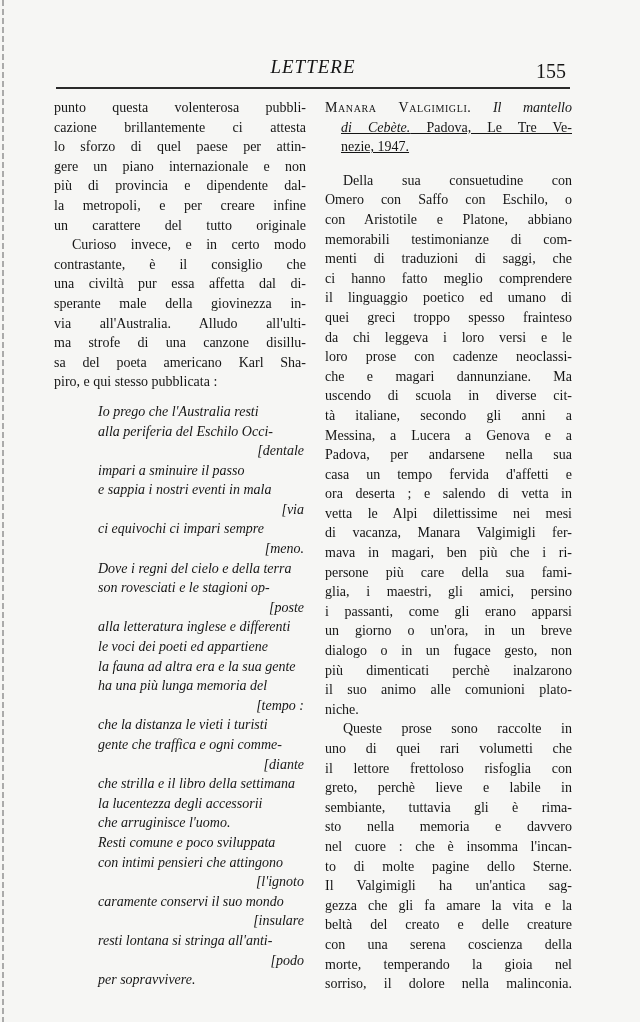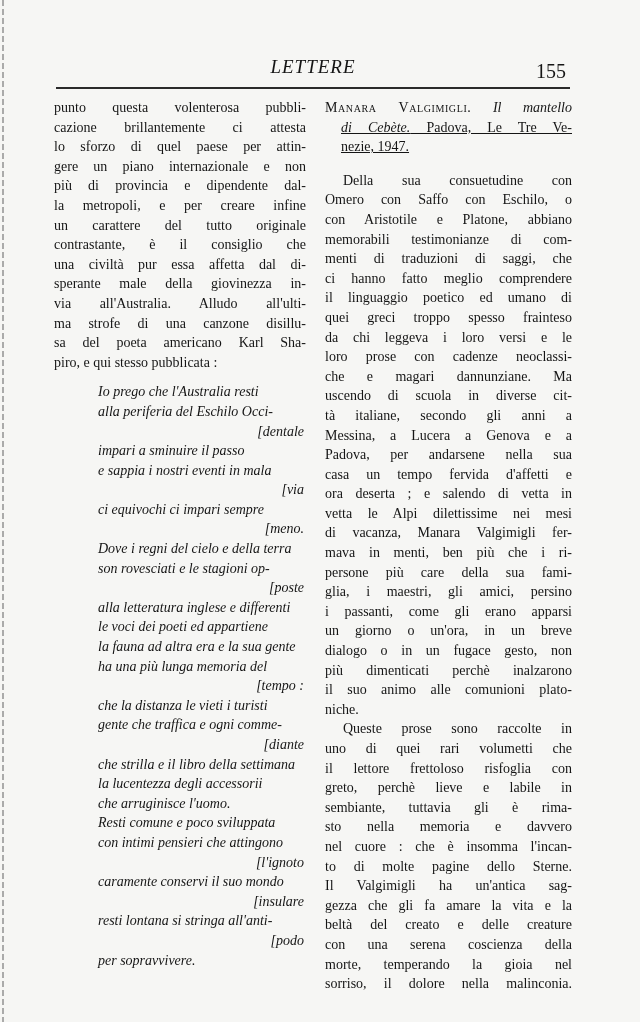--- a/index.html
+++ b/index.html
@@ -43,20 +43,21 @@
   <div id="lp1">
       <span class="line">punto questa volenterosa pubbli-</span>
       <span class="line">cazione brillantemente ci attesta</span>
       <span class="line">lo sforzo di quel paese per attin-</span>
       <span class="line">gere un piano internazionale e non</span>
       <span class="line">più di provincia e dipendente dal-</span>
       <span class="line">la metropoli, e per creare infine</span>
       <span class="line">un carattere del tutto originale</span>
     </div>
   <div id="lp2">
+      <span class="line indent">Curioso invece, e in certo modo</span>
       <span class="line">contrastante, è il consiglio che</span>
       <span class="line">una civiltà pur essa affetta dal di-</span>
       <span class="line">sperante male della giovinezza in-</span>
       <span class="line">via all'Australia. Alludo all'ulti-</span>
       <span class="line">ma strofe di una canzone disillu-</span>
       <span class="line">sa del poeta americano Karl Sha-</span>
       <span class="line last">piro, e qui stesso pubblicata :</span>
     </div>
   <div class="gap"></div>
   <div class="verse" id="poem">
@@ -120,21 +121,21 @@
       <span class="line">loro prose con cadenze neoclassi-</span>
       <span class="line">che e magari dannunziane. Ma</span>
       <span class="line">uscendo di scuola in diverse cit-</span>
       <span class="line">tà italiane, secondo gli anni a</span>
       <span class="line">Messina, a Lucera a Genova e a</span>
       <span class="line">Padova, per andarsene nella sua</span>
       <span class="line">casa un tempo fervida d'affetti e</span>
       <span class="line">ora deserta ; e salendo di vetta in</span>
       <span class="line">vetta le Alpi dilettissime nei mesi</span>
       <span class="line">di vacanza, Manara Valgimigli fer-</span>
-      <span class="line">mava in menti, ben più che i ri-</span>
+      <span class="line">mava in magari, ben più che i ri-</span>
       <span class="line">persone più care della sua fami-</span>
       <span class="line">glia, i maestri, gli amici, persino</span>
       <span class="line">i passanti, come gli erano apparsi</span>
       <span class="line">un giorno o un'ora, in un breve</span>
       <span class="line">dialogo o in un fugace gesto, non</span>
       <span class="line">più dimenticati perchè inalzarono</span>
       <span class="line">il suo animo alle comunioni plato-</span>
       <span class="line last">niche.</span>
     </div>
   <div id="rp2">

